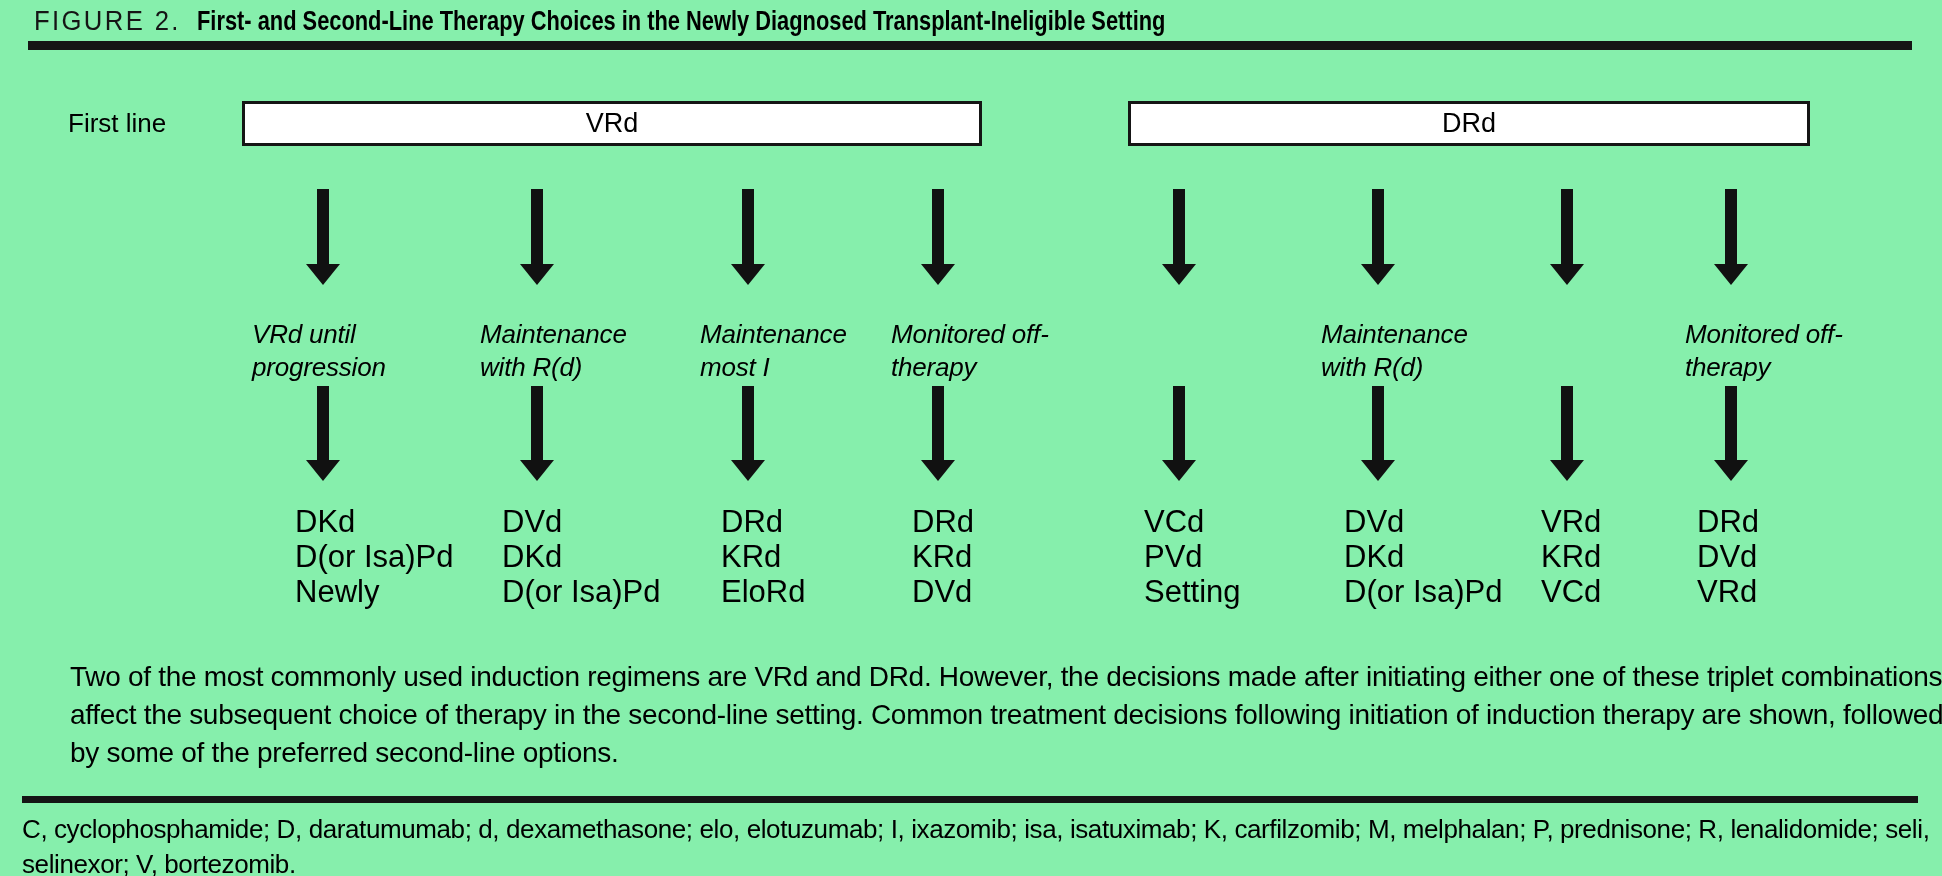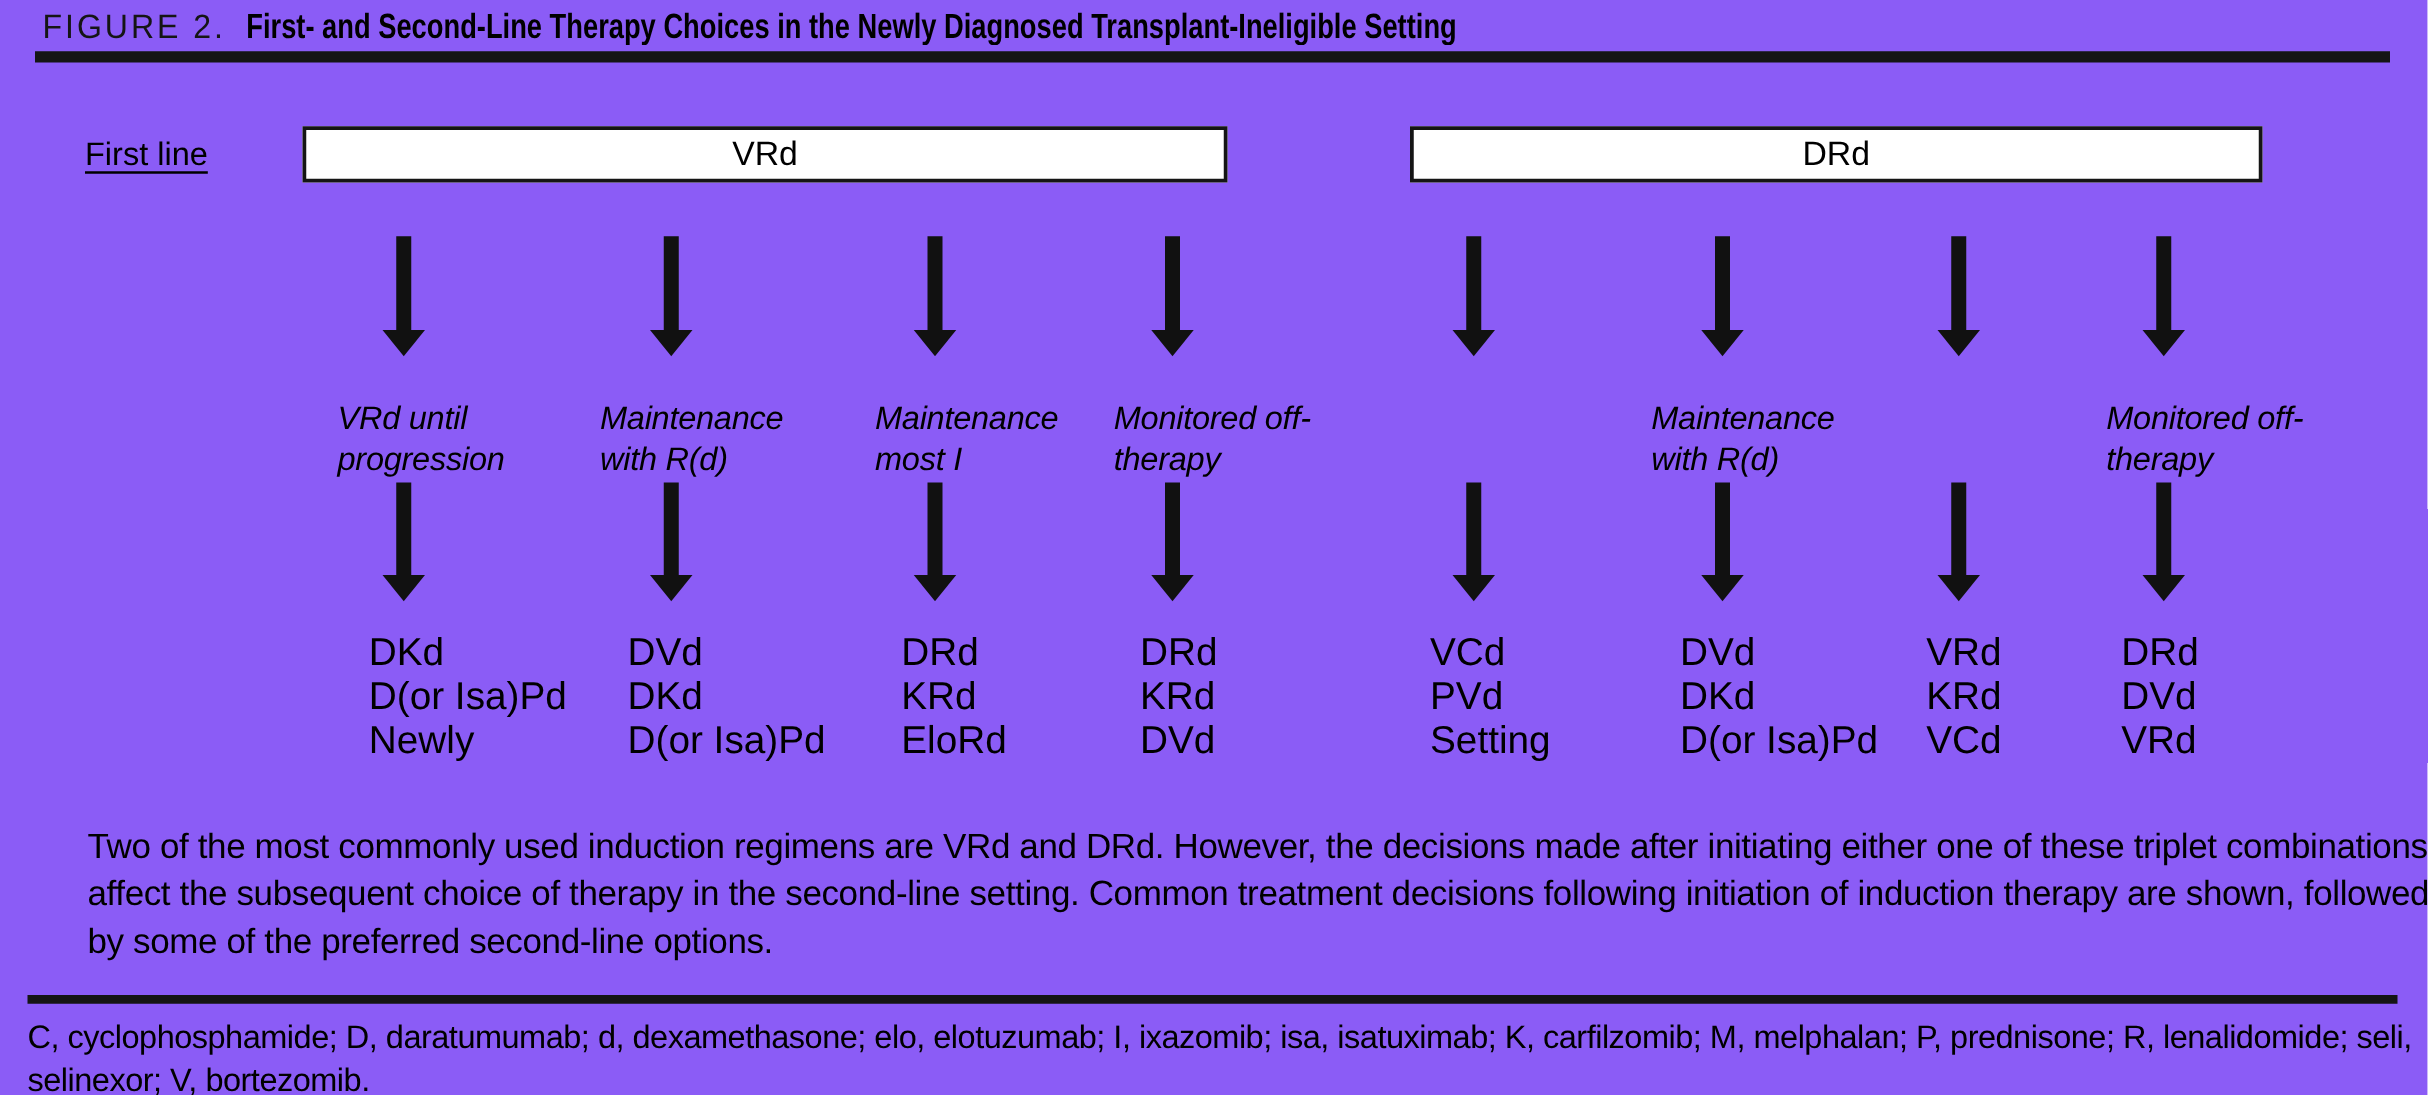--- a/index.html
+++ b/index.html
@@ -1,32 +1,32 @@
 <!DOCTYPE html>
 <html><head>
 <meta charset="utf-8">
 <style>
   html,body{margin:0;padding:0;background:#fff;}
-  .page{position:relative;width:1942px;height:876px;background:#8b5cf6;color:#000;
+  .page{position:relative;width:1942px;height:876px;background:#86efac;color:#000;
         font-family:"Liberation Sans",sans-serif;overflow:hidden;}
 
   
   .title-row{position:absolute;left:34px;top:5px;white-space:nowrap;}
   .figure-label{display:inline-block;font-size:27px;letter-spacing:2.5px;
                 transform:scaleX(0.95);transform-origin:0 50%;color:#151515;}
   .figure-title{display:inline-block;font-size:28px;font-weight:bold;margin-left:8px;
                 transform:scaleX(0.78);transform-origin:0 50%;}
 
   .rule{position:absolute;background:#151515;}
   #rule-top{left:28px;top:41px;width:1884px;height:9px;}
   #rule-bottom{left:22px;top:796px;width:1896px;height:7px;}
 
   
   .row-label{position:absolute;font-size:26px;line-height:34px;
-             text-decoration:underline;text-decoration-thickness:2px;text-underline-offset:5px;}
+             text-decoration-thickness:2px;text-underline-offset:5px;}
   #first-line-label{left:68px;top:106px;}
   #second-line-label{left:68px;top:505px;width:152px;}
 
   
   .tx-box{position:absolute;top:101px;height:45px;border:3px solid #151515;box-sizing:border-box;
           display:flex;align-items:center;justify-content:center;font-size:27px;background:#fff;}
   #box-vrd{left:242px;width:740px;}
   #box-drd{left:1128px;width:682px;}
 
   
@@ -90,21 +90,21 @@
     </div>
   <div class="arrow r1" style="left:1550px">
       <div class="shaft"></div>
       <div class="head"></div>
     </div>
   <div class="arrow r1" style="left:1714px">
       <div class="shaft"></div>
       <div class="head"></div>
     </div>
 
-  <div class="decision" style="left:270px">VRd until progression</div>
+  <div class="decision" style="left:252px">VRd until progression</div>
   <div class="decision" style="left:480px">Maintenance with R(d)</div>
   <div class="decision" style="left:700px">Maintenance most I</div>
   <div class="decision" style="left:891px">Monitored off-therapy</div>
   <div class="decision" style="left:1321px">Maintenance with R(d)</div>
   <div class="decision" style="left:1685px">Monitored off-therapy</div>
 
   <div class="arrow r2" style="left:306px">
       <div class="shaft"></div>
       <div class="head"></div>
     </div>

